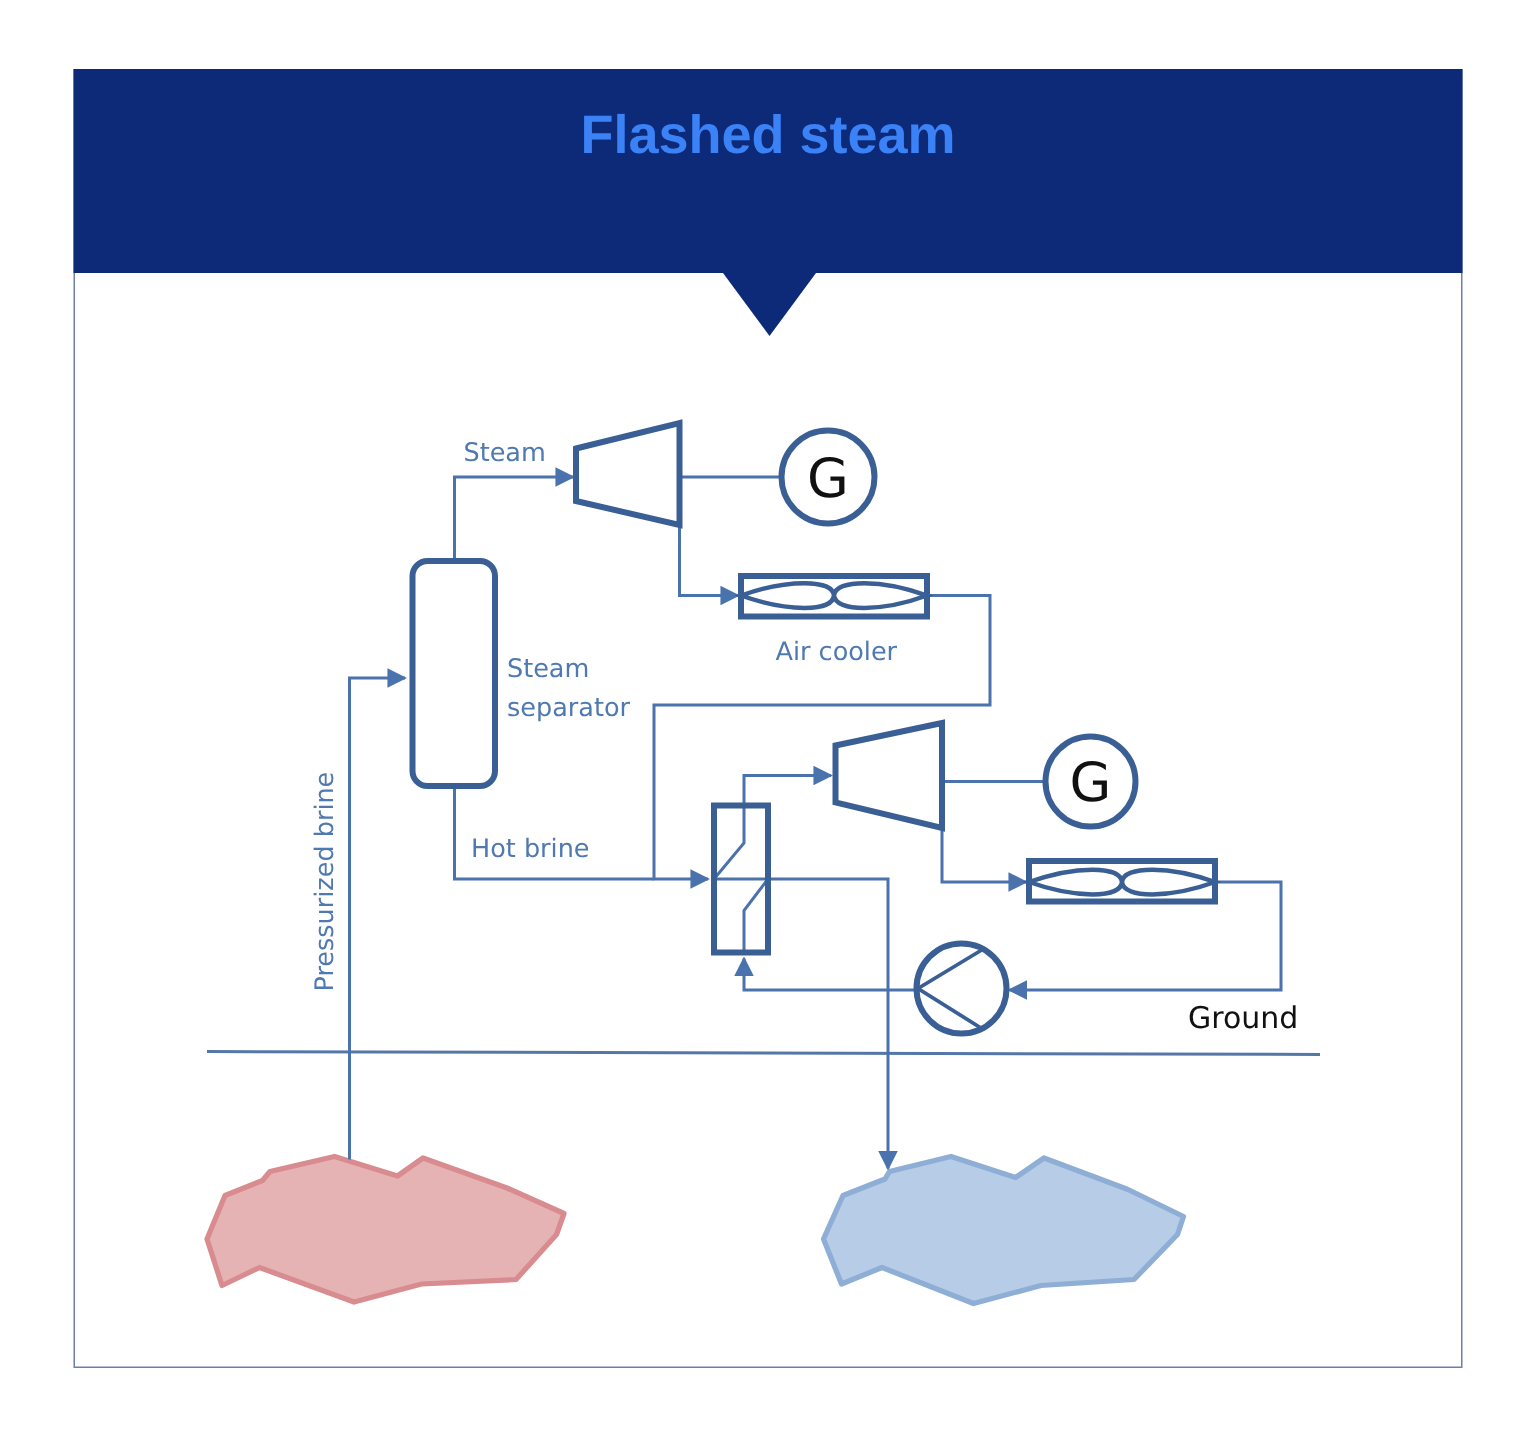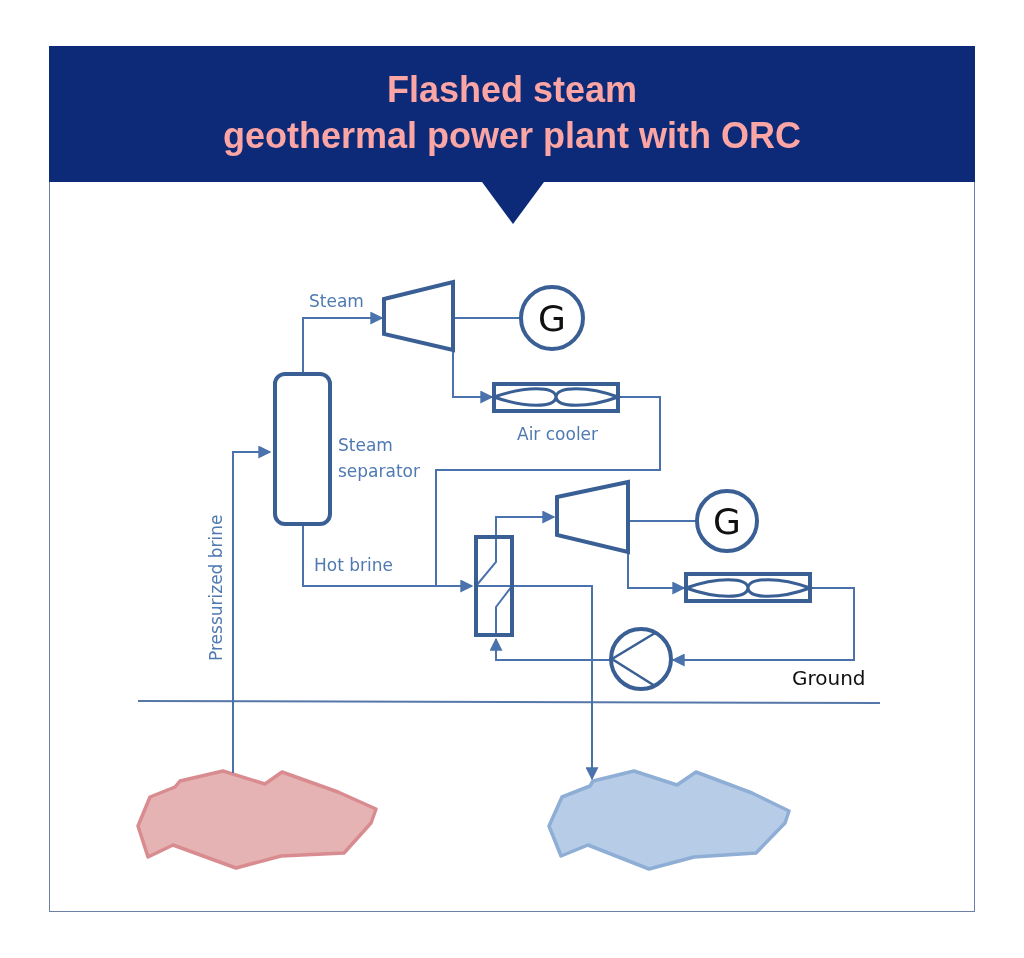--- a/index.html
+++ b/index.html
@@ -3,37 +3,36 @@
   <meta charset="utf-8">
   <style>
     html, body { margin: 0; padding: 0; background: #ffffff; }
     body { width: 1024px; height: 958px; position: relative; overflow: hidden; }
     .frame {
       position: absolute; left: 49px; top: 46px; width: 926px; height: 866px;
       border: 1.5px solid #6d7fa6; box-sizing: border-box; background: #fff;
     }
     .header {
       position: absolute; left: 49px; top: 46px; width: 926px; height: 136px;
-      background: #0c2a78; color: #fca5a5; text-align: center;
+      background: #0c2a78; color: #3b82f6; text-align: center;
       font-family: "Liberation Sans", sans-serif; font-weight: bold;
       font-size: 36px; line-height: 46px; box-sizing: border-box; padding-top: 21px;
     }
     .header div { display: block; }
     svg.diagram { position: absolute; left: 0; top: 0; }
     .lbl { font-family: "DejaVu Sans", sans-serif; fill: #4f79b1; font-size: 17px; }
     .lbl-dark { font-family: "DejaVu Sans", sans-serif; fill: #111; }
   </style>
 </head>
 <body>
 
 <div class="frame"></div>
 
 <div class="header">
   <div>Flashed steam</div>
-  <div>geothermal power plant with ORC</div>
 </div>
 
 <svg class="diagram" width="1024" height="958" viewBox="0 0 1024 958">
   <defs>
     <marker id="arr" viewBox="0 0 10 10" refX="9" refY="5" markerWidth="9" markerHeight="9" orient="auto" markerUnits="userSpaceOnUse">
       <path d="M0,0 L10,5 L0,10 z" fill="#4a72ad"></path>
     </marker>
     <marker id="arrBig" viewBox="0 0 10 10" refX="9" refY="5" markerWidth="13" markerHeight="13" orient="auto" markerUnits="userSpaceOnUse">
       <path d="M0,0 L10,5 L0,10 z" fill="#4a72ad"></path>
     </marker>

